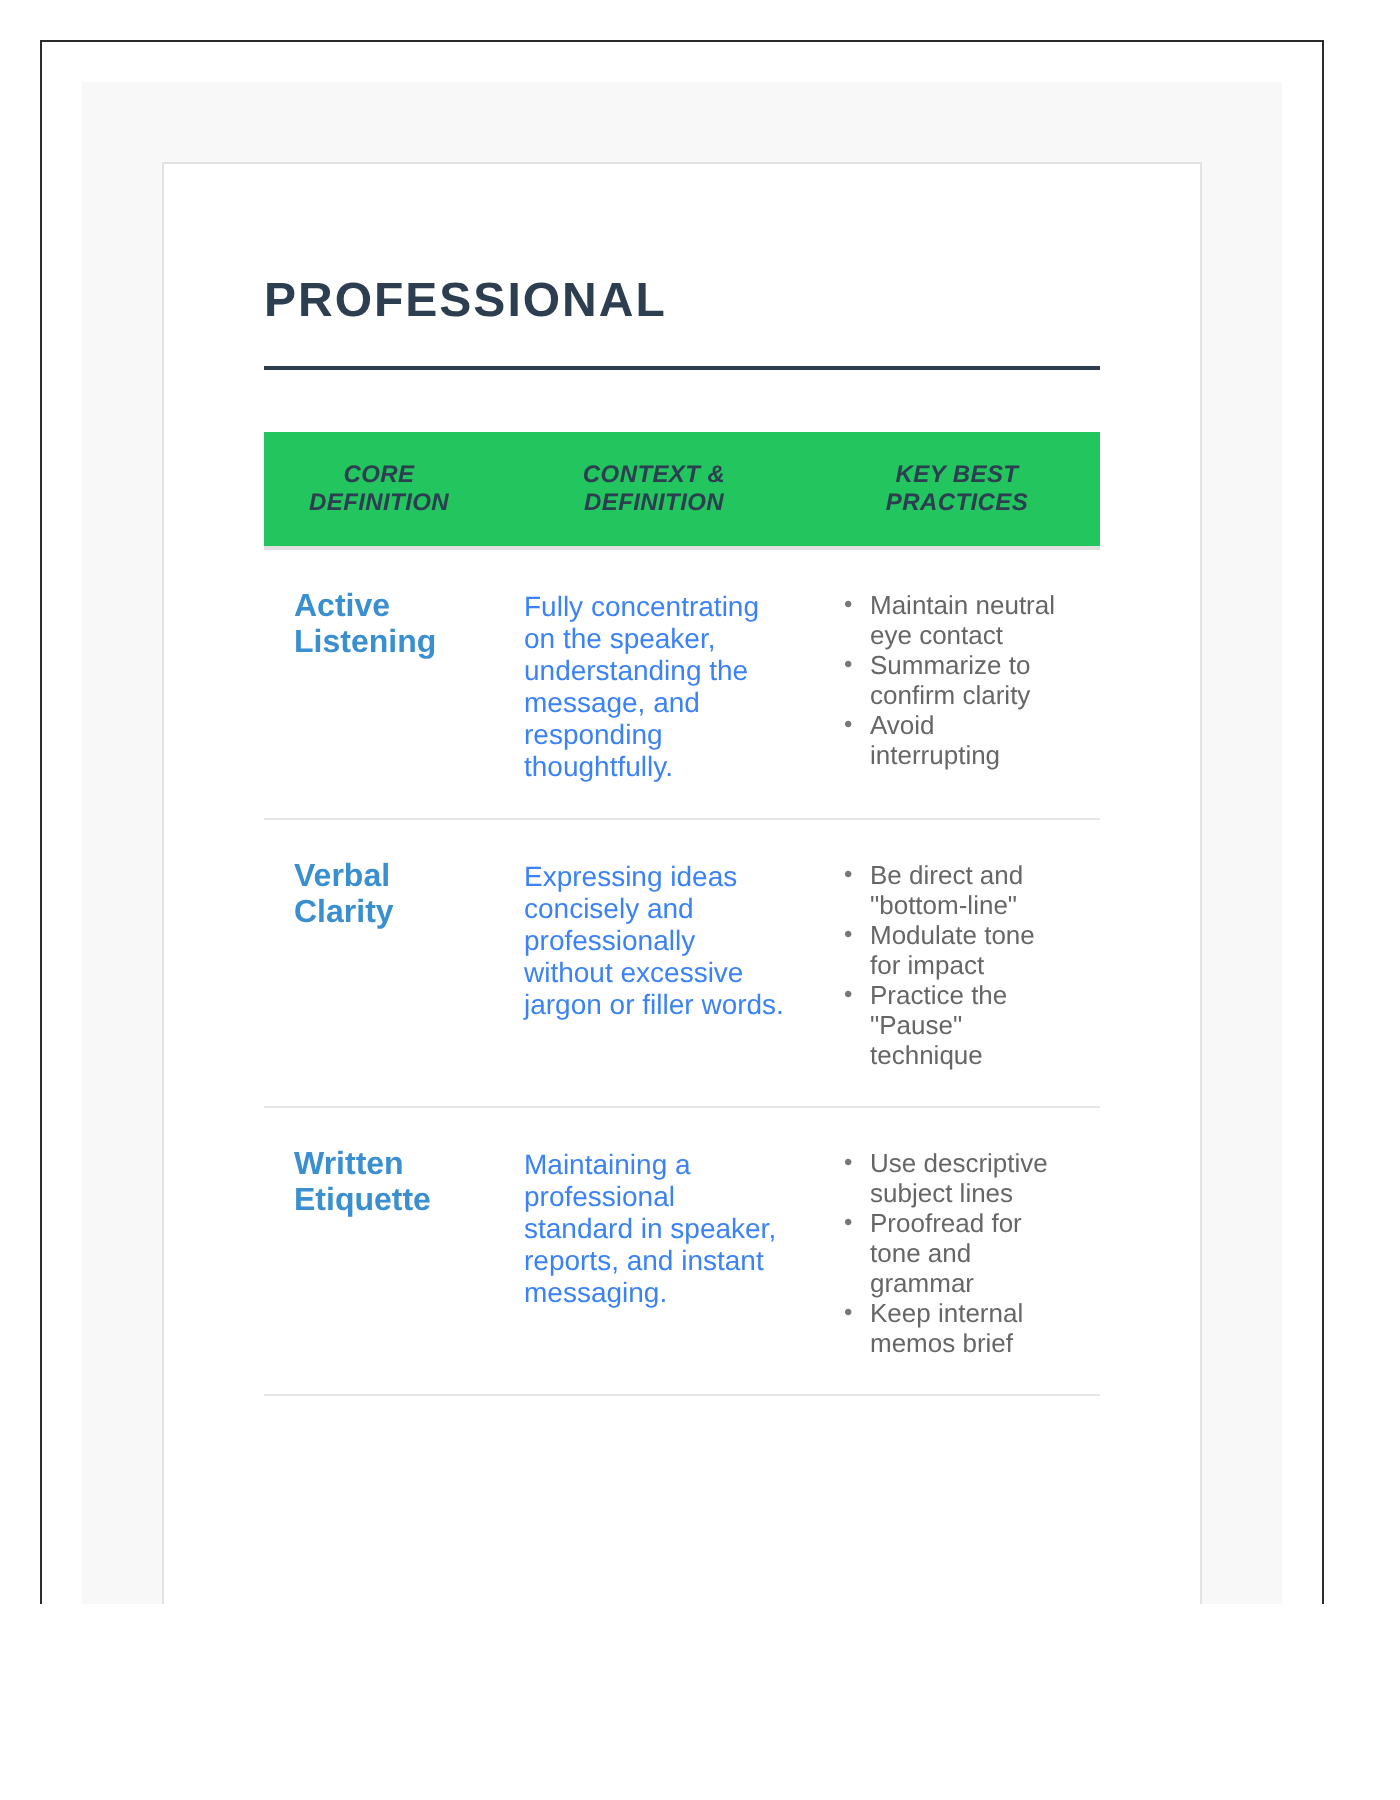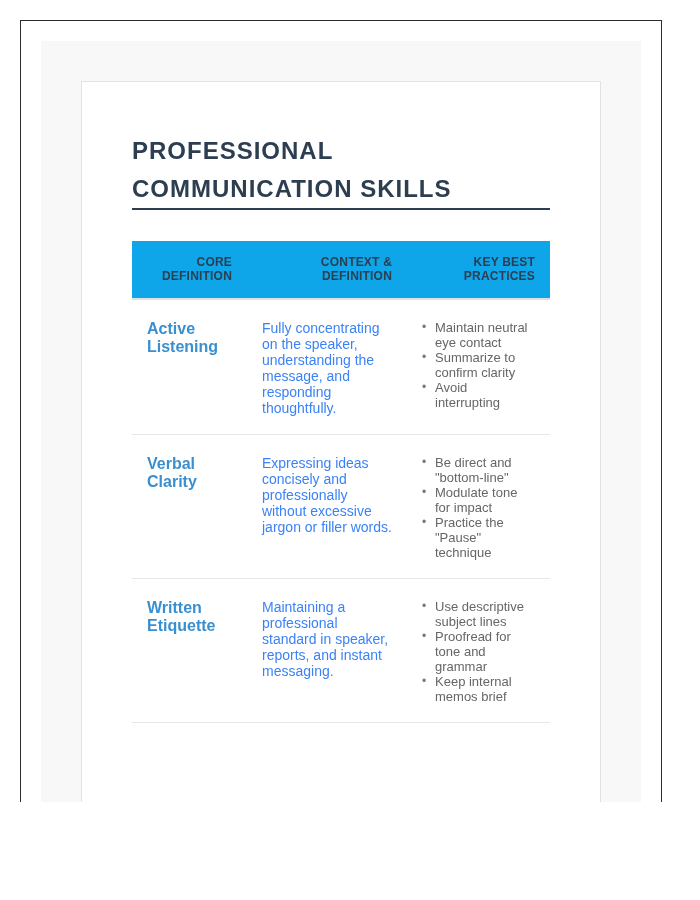--- a/index.html
+++ b/index.html
@@ -1,42 +1,41 @@
 <!DOCTYPE html>
 <html><head>
 <meta charset="utf-8">
 <style>
   html, body { margin:0; padding:0; background:#ffffff; }
   body { width:700px; height:900px; position:relative; overflow:hidden; font-family:"Liberation Sans", sans-serif; }
   .frame { position:absolute; left:20px; top:20px; width:640px; height:781px; border:1px solid #2b2b2b; border-bottom:none; overflow:hidden; background:#fff; }
   .backdrop { position:absolute; left:20px; top:20px; width:600px; height:800px; background:#f8f8f8; }
   .card { position:absolute; left:40px; top:40px; width:518px; height:900px; background:#ffffff; border:1px solid #e2e2e2; }
   .content { position:absolute; left:50px; top:50px; width:418px; }
-  .title { margin:0; font-size:24px; font-weight:bold; color:#2c3e50; letter-spacing:1px; line-height:38px; border-bottom:2px solid #2c3e50; }
+  .title { margin:0; font-size:24px; font-weight:bold; color:#2c3e50; letter-spacing:1px; line-height:38px; padding-bottom:13px; border-bottom:2px solid #2c3e50; }
   table { margin-top:31px; width:418px; border-collapse:collapse; }
-  thead th { background:#0ea5e9; text-align:right; vertical-align:top; font-size:12px; font-weight:bold; color:#2c3e50; padding:14px 15px 15px 15px; line-height:14px; border-bottom:2px solid #e0e0e0; letter-spacing:0.2px; }
+  thead th { background:#22c55e; text-align:center; vertical-align:top; font-size:12px; font-weight:bold; color:#2c3e50; padding:14px 15px 15px 15px; line-height:14px; border-bottom:2px solid #e0e0e0; letter-spacing:0.2px;font-style:italic; }
   tbody td { vertical-align:top; padding:20px 15px 18px 15px; border-bottom:1px solid #e6e6e6;margin-top:12px; }
   .c1 { width:85px; }
   .c2 { width:130px; }
   .skill { font-size:16px; font-weight:bold; color:#3a8fd0; line-height:18px; }
   .def { font-size:14px; color:#3b82f6; line-height:16px; }
   ul { margin:0; padding:0 0 0 13px; list-style:none; }
   li { font-size:13px; color:#666666; line-height:15px; position:relative; }
   li .bullet { position:absolute; left:-13px; top:0; color:#777; font-size:12px; }
 </style>
 </head>
 <body>
 
 <div class="frame">
   <div class="backdrop">
     <div class="card">
       <div class="content">
         <h1 class="title">
           <span>PROFESSIONAL</span><br>
-          <span>COMMUNICATION SKILLS</span>
         </h1>
         <table>
           <thead>
             <tr>
               <th class="c1"><span>CORE</span><br><span>DEFINITION</span></th>
               <th class="c2"><span>CONTEXT &amp;</span><br><span>DEFINITION</span></th>
               <th><span>KEY BEST</span><br><span>PRACTICES</span></th>
             </tr>
           </thead>
           <tbody>

